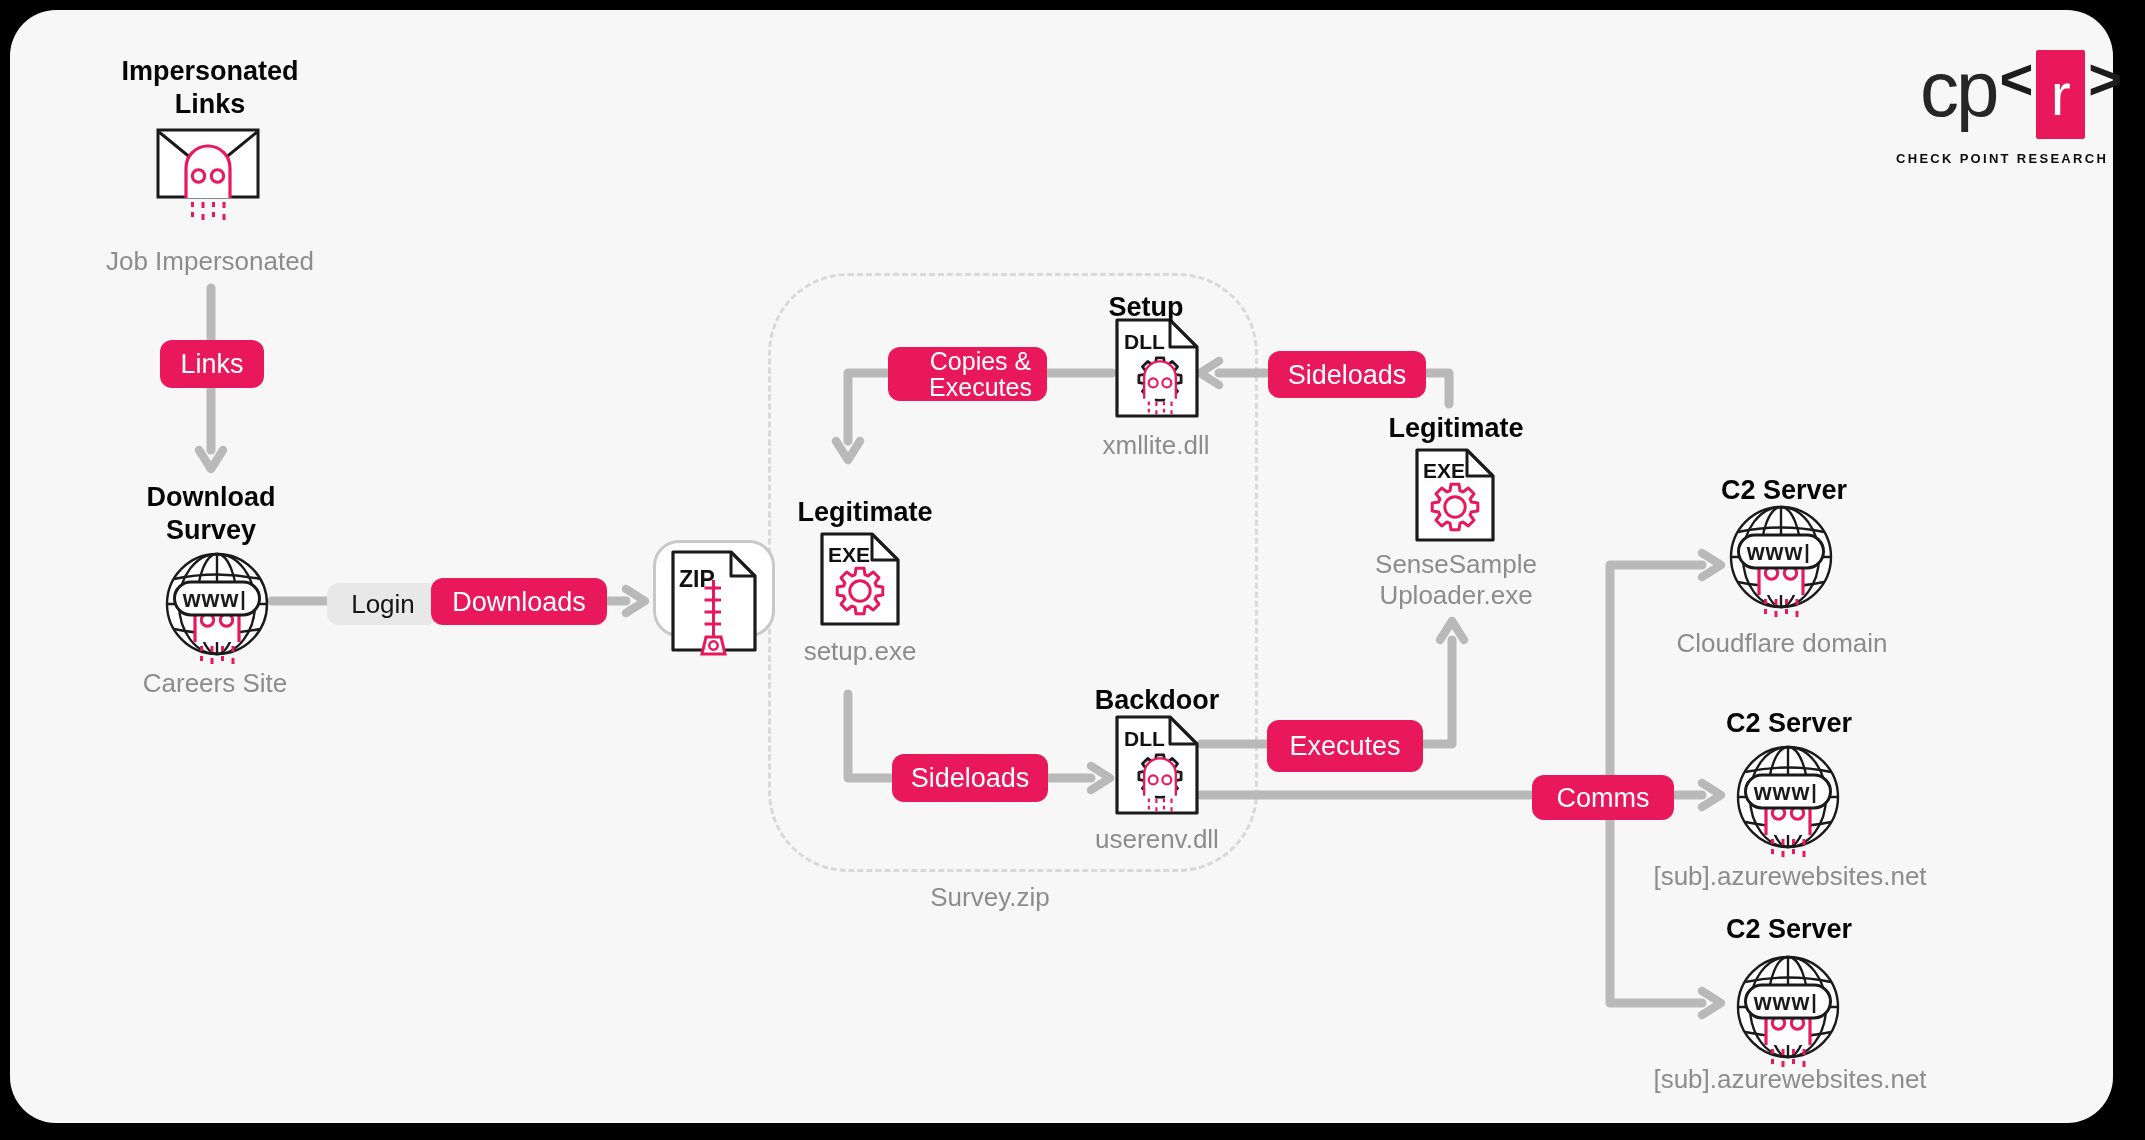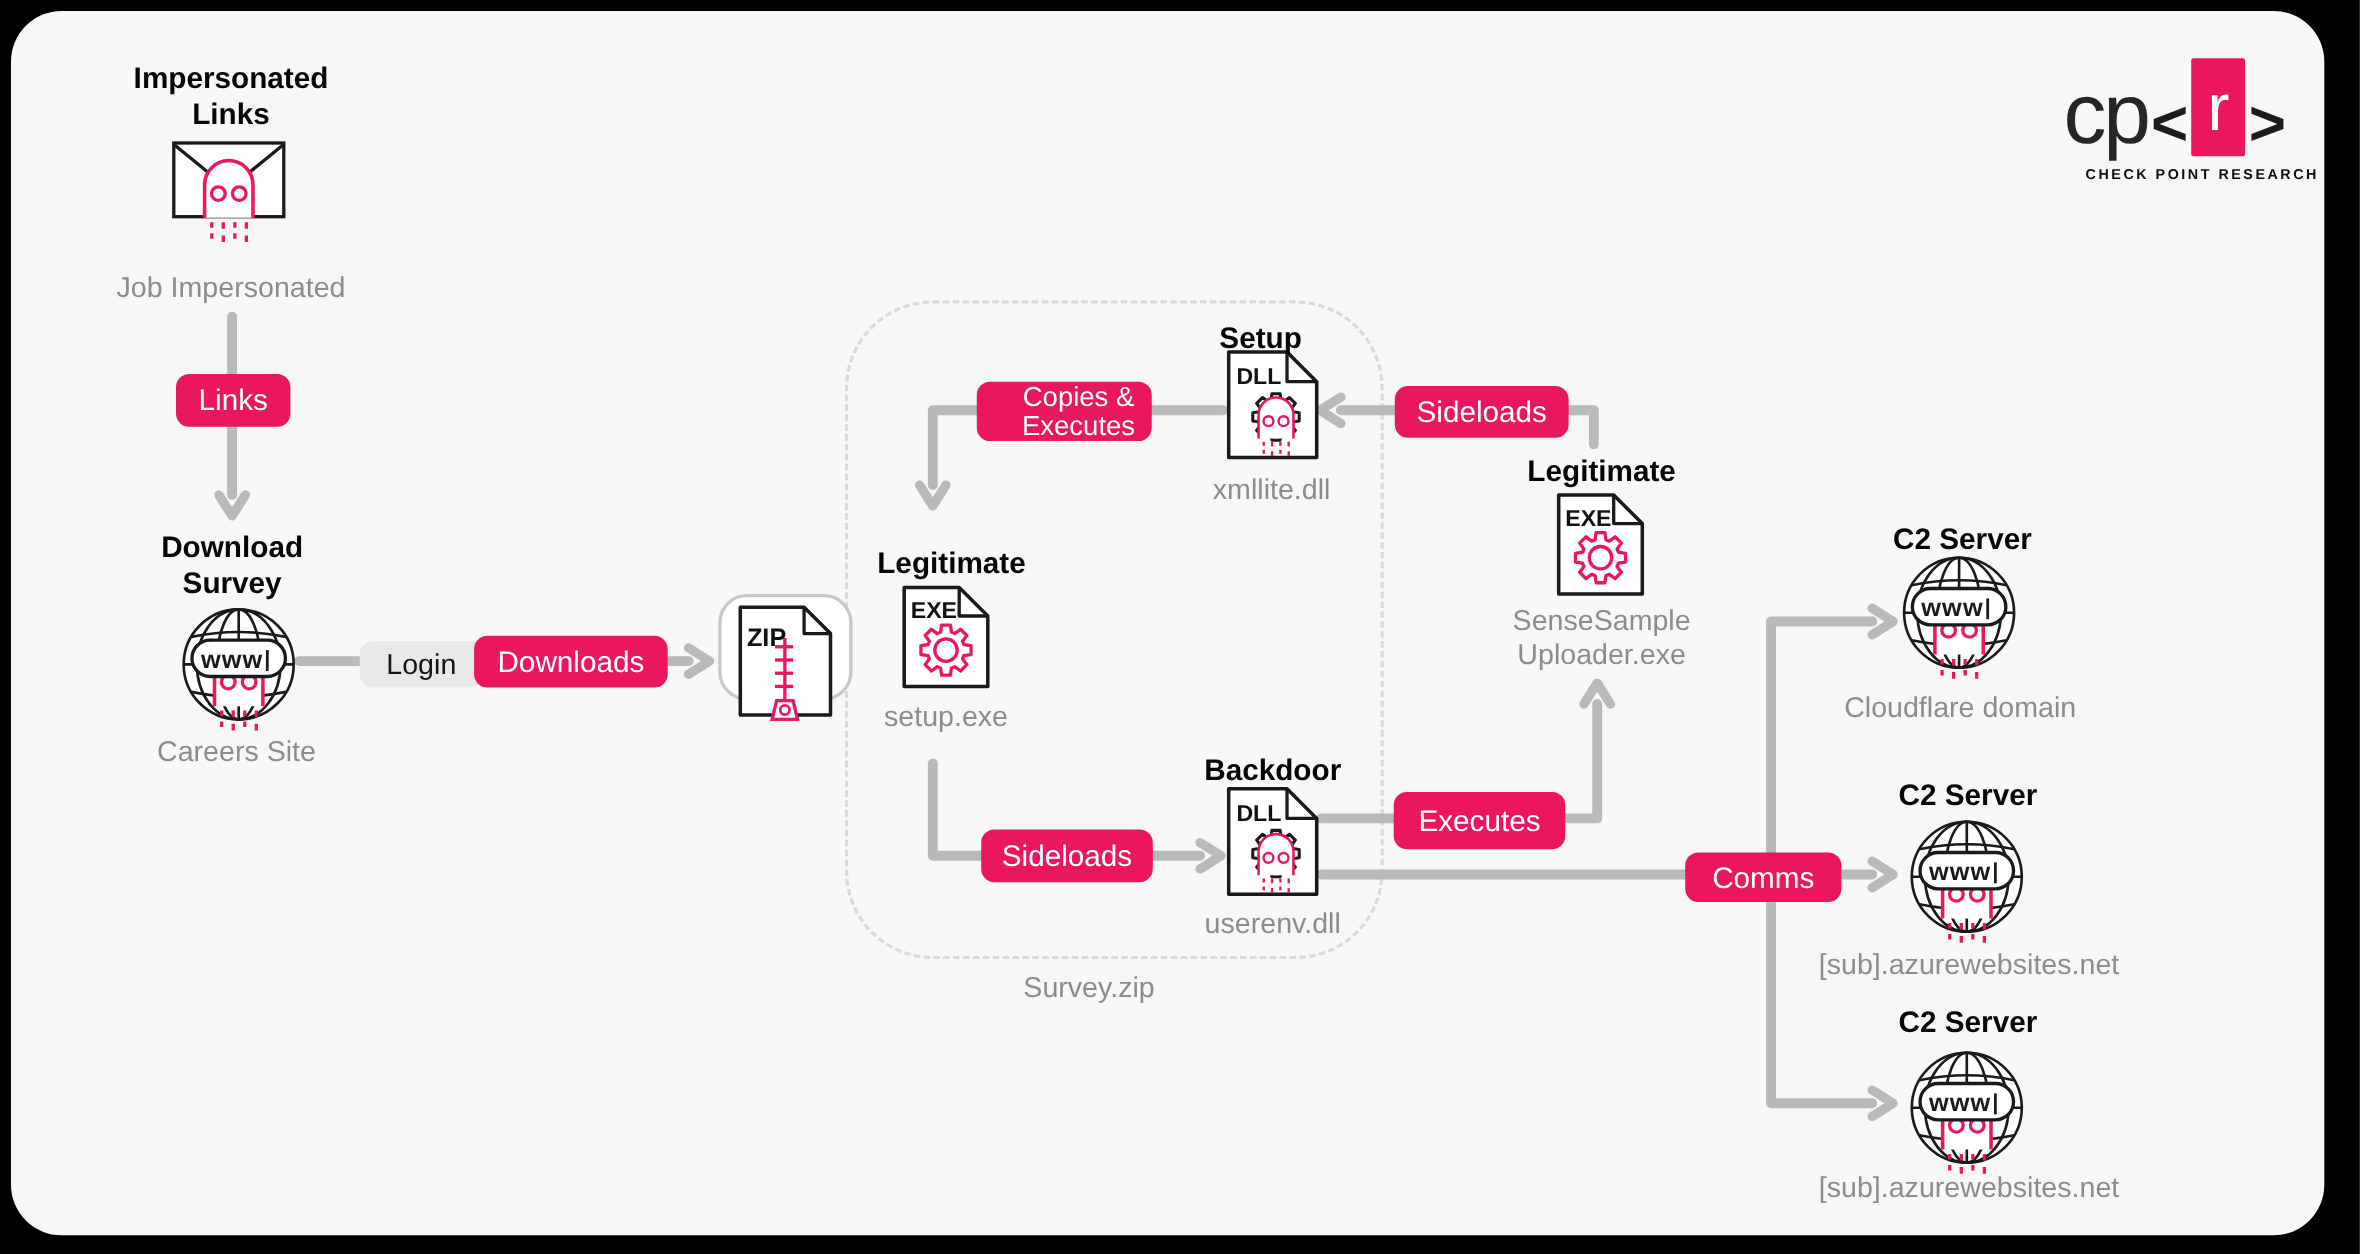--- a/index.html
+++ b/index.html
@@ -38,21 +38,21 @@
   }
   .badge.two-line { font-size: 25px; line-height: 26px; padding-left: 26px; }
   .badge.gray { background: #E8E8E8; color: #141414; font-size: 26px; margin-left: 28px; }
   .doc { fill: #fff; stroke: #1A1A1A; stroke-width: 3.2; stroke-linejoin: round; }
   .fold { fill: none; stroke: #1A1A1A; stroke-width: 3; stroke-linejoin: round; }
   .ftype { font-weight: bold; font-size: 21px; fill: #111;
            font-family: "Liberation Sans", sans-serif; }
   .www-text { font-weight: bold; font-size: 23px; fill: #1A1A1A; letter-spacing: 1px;
            font-family: "Liberation Sans", sans-serif; }
   .logo { position: absolute; left: 1876px; top: 50px; z-index: 4; }
-  .logo-row { display: flex; align-items: flex-end; height: 92px; }
+  .logo-row { display: flex; align-items: flex-start; height: 92px; margin-left: 44px; }
   .logo-cp { font-size: 78px; font-weight: 500; color: #262626; letter-spacing: -3px; line-height: 1; }
   .logo-angle { font-size: 58px; font-weight: bold; color: #1C1C1C; margin: 0 3px; line-height: 1; }
   .logo-r { width: 49px; height: 89px; background: #E9175B; color: #fff; font-size: 60px;
             display: flex; align-items: center; justify-content: center; border-radius: 2px; }
   .logo-sub { font-size: 13px; font-weight: bold; letter-spacing: 2.3px; color: #0B0B0B;
               margin-top: 9px; white-space: nowrap; margin-left: 20px; }
 </style>
 </head>
 <body>
 

